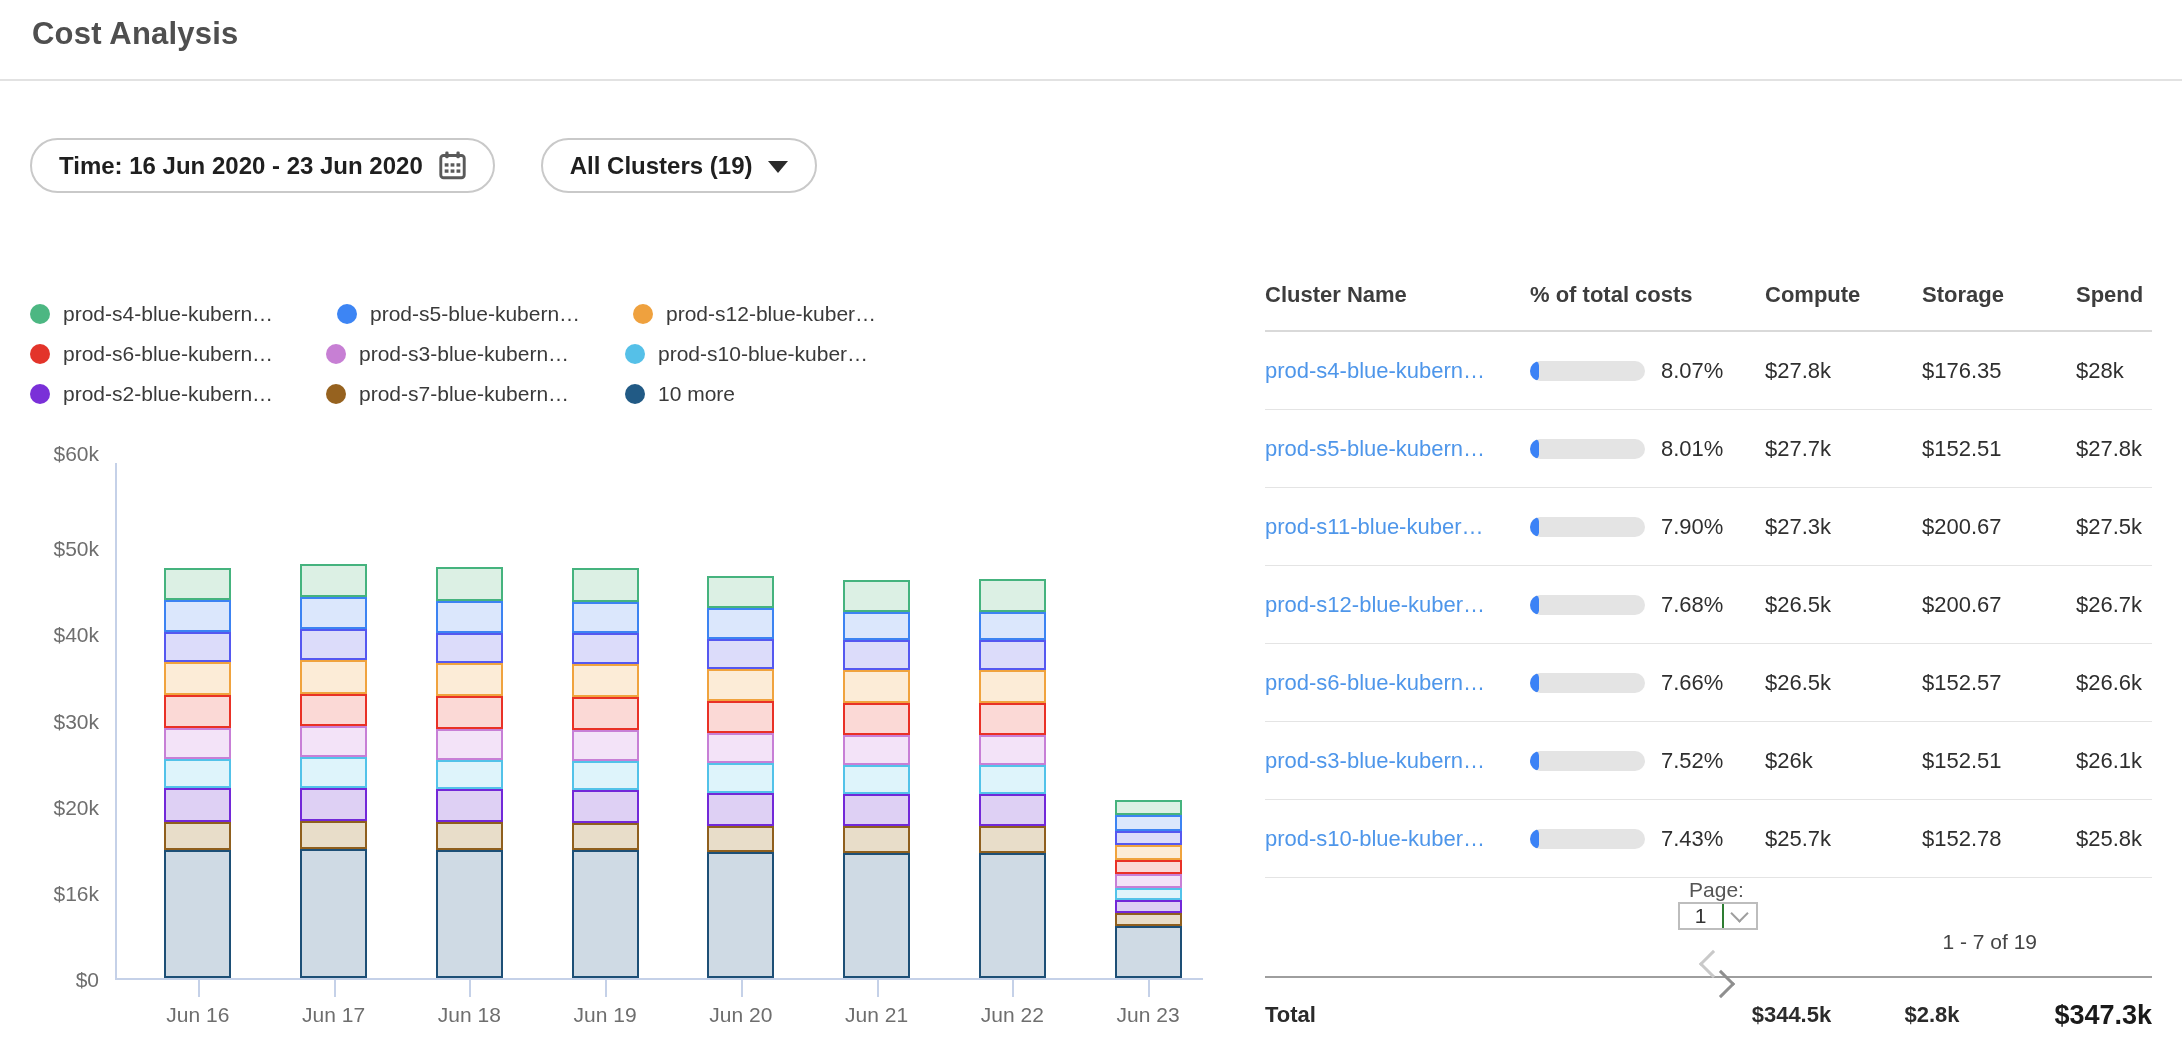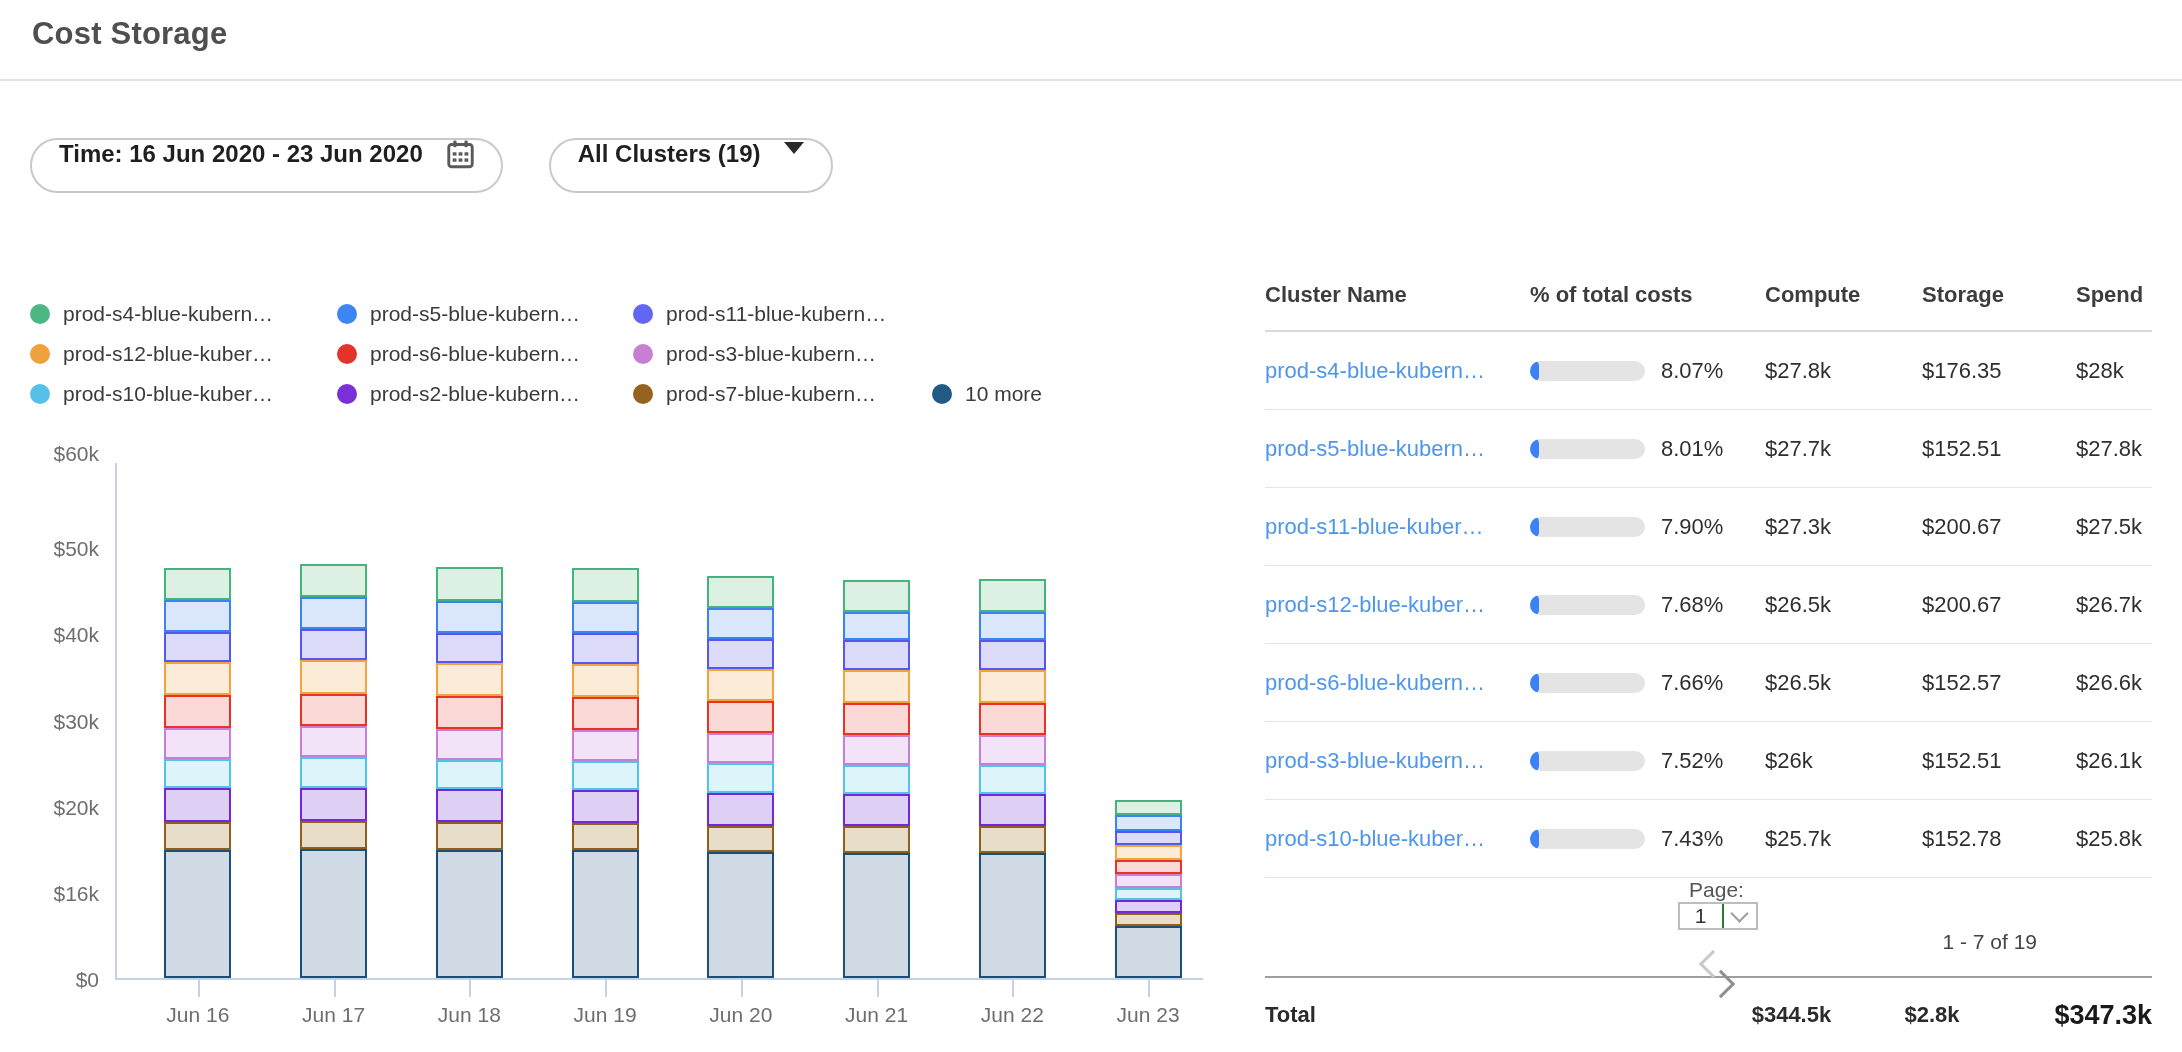--- a/index.html
+++ b/index.html
@@ -7,21 +7,21 @@
   body {
     position:relative; overflow:hidden; background:#ffffff;
     font-family:"Liberation Sans", sans-serif; color:#333;
   }
   
   .page-header { position:absolute; top:0; left:0; right:0; height:81px; border-bottom:2px solid #e2e2e2; background:#fff; }
   .page-title { position:absolute; left:32px; top:16px; font-size:31px; font-weight:700; color:#4f4f4f; letter-spacing:.2px; }
   
   .filters { position:absolute; top:138px; left:30px; display:flex; gap:46px; }
   .pill {
-    display:flex; align-items:flex-start; gap:24px; height:55px; padding:0 27px;
+    display:flex; align-items:center; gap:16px; height:55px; padding:0 27px;
     border:2px solid #c9c9c9; border-radius:999px; background:#fff;
     font-size:24px; font-weight:700; color:#1f1f1f; cursor:pointer; white-space:nowrap;
   }
   .caret-down { width:0; height:0; border-left:10px solid transparent; border-right:10px solid transparent; border-top:12px solid #2b2b2b; margin-top:2px; }
   .cal-icon { width:27px; height:29px; }
   
   .legend { position:absolute; top:294px; left:30px; width:1100px; display:flex; flex-wrap:wrap; }
   .legend-item { display:flex; align-items:center; height:40px; cursor:pointer; }
   .legend-dot { width:20px; height:20px; border-radius:50%; margin-right:13px; flex:none; }
   .legend-label { font-size:21px; color:#3a3a3a; white-space:nowrap; }
@@ -58,21 +58,21 @@
   .chev-right { transform:rotate(-135deg); color:#8f8f8f; border-color:#8f8f8f; margin-right:8px; }
   .pag-arrow + .pag-arrow { margin-left:33px; }
   
   .total-row { display:flex; align-items:center; flex:1; font-size:22px; font-weight:700; color:#2b2b2b; }
   .total-spend { font-size:27px; font-weight:700; color:#1a1a1a; }
 </style>
 </head>
 <body>
 
 <div class="page-header">
-  <div class="page-title">Cost Storage</div>
+  <div class="page-title">Cost Analysis</div>
 </div>
 
 <div class="filters">
   <div class="pill">
     <span>Time: 16 Jun 2020 - 23 Jun 2020</span>
     <svg class="cal-icon" viewBox="0 0 24 26">
       <rect x="1.5" y="4" width="21" height="20" rx="2.5" fill="none" stroke="#5a5a5a" stroke-width="2.6"></rect>
       <rect x="5.5" y="0.5" width="3" height="6" rx="1.2" fill="#5a5a5a"></rect>
       <rect x="15.5" y="0.5" width="3" height="6" rx="1.2" fill="#5a5a5a"></rect>
       <g fill="#5a5a5a">
@@ -93,24 +93,20 @@
 
 <div class="legend">
     <div class="legend-item" style="width: 307px;">
       <span class="legend-dot" style="background: rgb(76, 183, 130);"></span>
       <span class="legend-label">prod-s4-blue-kubern…</span>
     </div>
     <div class="legend-item" style="width: 296px;">
       <span class="legend-dot" style="background: rgb(61, 133, 244);"></span>
       <span class="legend-label">prod-s5-blue-kubern…</span>
     </div>
-    <div class="legend-item" style="width: 299px;">
-      <span class="legend-dot" style="background: rgb(98, 102, 242);"></span>
-      <span class="legend-label">prod-s11-blue-kubern…</span>
-    </div>
     <div class="legend-item" style="width: 307px;">
       <span class="legend-dot" style="background: rgb(239, 161, 62);"></span>
       <span class="legend-label">prod-s12-blue-kuber…</span>
     </div>
     <div class="legend-item" style="width: 296px;">
       <span class="legend-dot" style="background: rgb(227, 52, 42);"></span>
       <span class="legend-label">prod-s6-blue-kubern…</span>
     </div>
     <div class="legend-item" style="width: 299px;">
       <span class="legend-dot" style="background: rgb(199, 127, 212);"></span>

